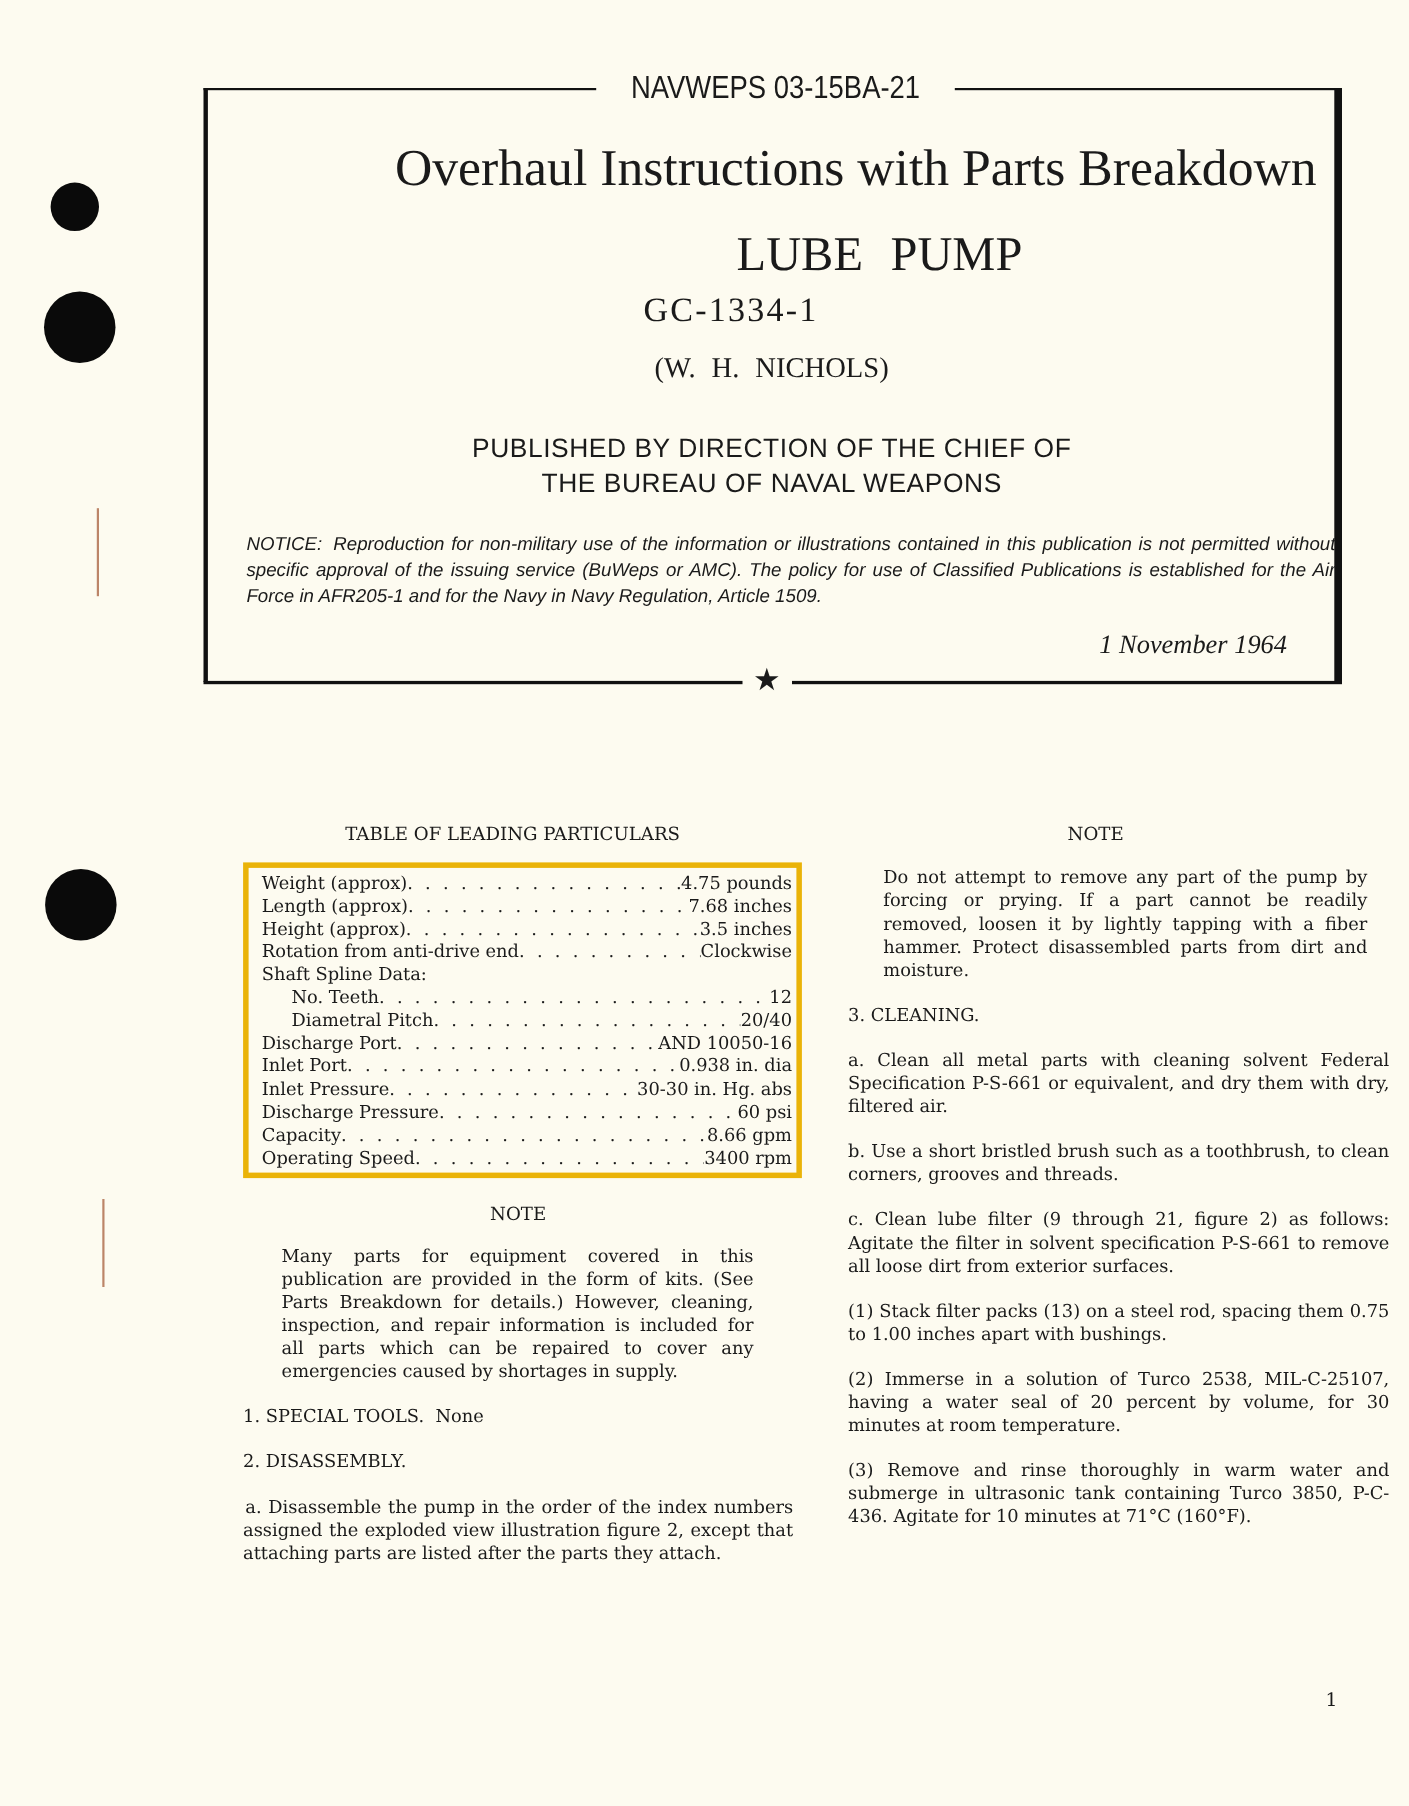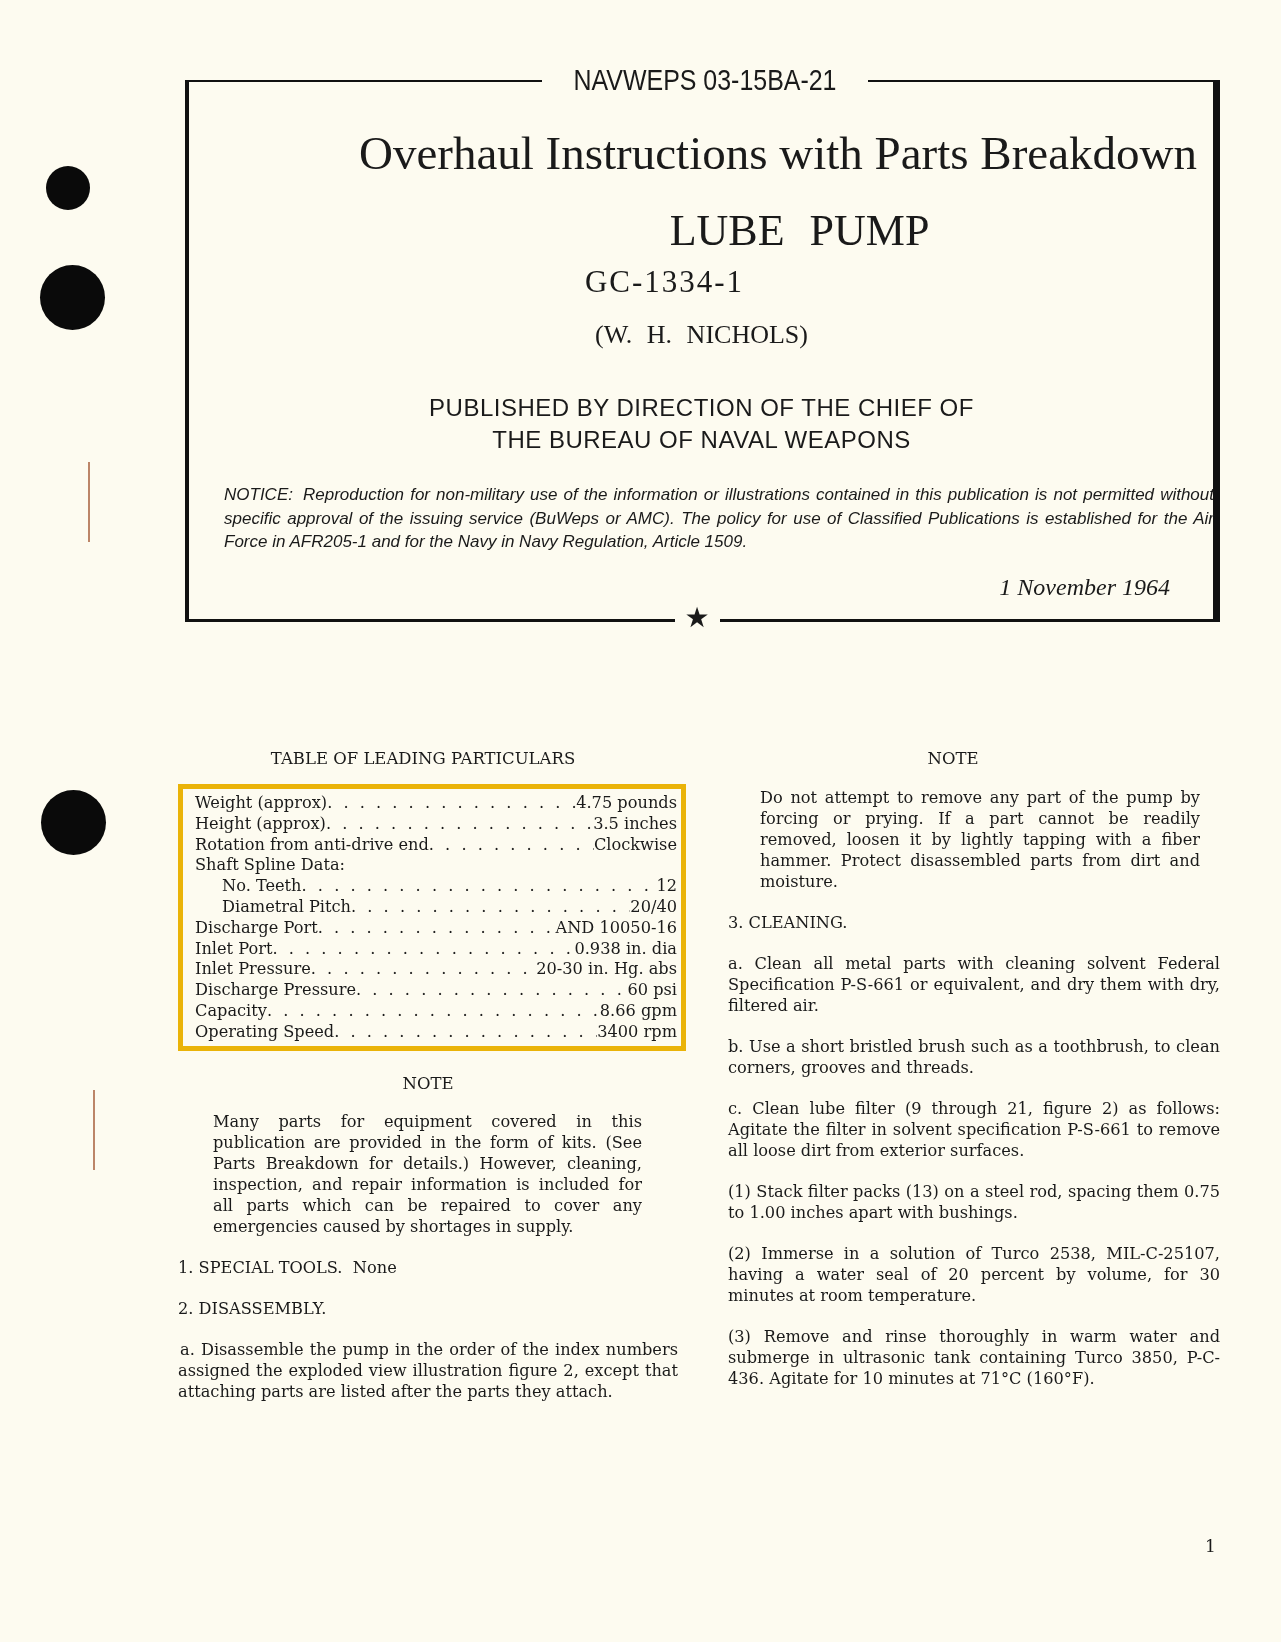--- a/index.html
+++ b/index.html
@@ -52,21 +52,21 @@
   }
   .notice .lab { margin-right:10px; }
   .date {
     position:absolute; top:574px; left:900px; width:270px; text-align:right;
     font-family:"Liberation Serif", serif; font-style:italic; font-size:24px;
   }
 
   
   .col-left { position:absolute; left:178px; top:748px; width:500px; }
   .col-right { position:absolute; left:728px; top:748px; width:492px; }
-  .txt { font-family:"DejaVu Serif", serif; font-size:16.2px; line-height:21px; }
+  .txt { font-family:"DejaVu Serif", serif; font-size:16.2px; line-height:21px;margin-left:43px; }
   .center-head { text-align:center; font-size:16.5px; }
   .table-title { text-align:center; font-size:16.5px; margin-left:-10px; }
   .particulars {
     margin-top:15px; border:5px solid #eab308; padding:4px 4px 3px 12px; width:482px;
   }
   .prow { display:flex; font-size:16.2px; line-height:20.8px; white-space:nowrap; }
   .prow .k { flex:0 0 auto; }
   .prow .dots { flex:1 1 auto; overflow:hidden; letter-spacing:3px; }
   .prow .dots::before { content:" . . . . . . . . . . . . . . . . . . . . . . . . . . . . . . . . . . . . . . . . . . ."; }
   .prow .v { flex:0 0 auto; text-align:right; }
@@ -109,20 +109,25 @@
 
 <div class="col-left txt">
   <div class="table-title">TABLE OF LEADING PARTICULARS</div>
   <div class="particulars">
     <div class="prow">
         <span class="k">Weight (approx)</span>
         <span class="dots"></span>
         <span class="v">4.75 pounds</span>
       </div>
     <div class="prow">
+        <span class="k">Length (approx)</span>
+        <span class="dots"></span>
+        <span class="v">7.68 inches</span>
+      </div>
+    <div class="prow">
         <span class="k">Height (approx)</span>
         <span class="dots"></span>
         <span class="v">3.5 inches</span>
       </div>
     <div class="prow">
         <span class="k">Rotation from anti-drive end</span>
         <span class="dots"></span>
         <span class="v">Clockwise</span>
       </div>
     <div class="prow head">
@@ -146,21 +151,21 @@
         <span class="v">AND 10050-16</span>
       </div>
     <div class="prow">
         <span class="k">Inlet Port</span>
         <span class="dots"></span>
         <span class="v">0.938 in. dia</span>
       </div>
     <div class="prow">
         <span class="k">Inlet Pressure</span>
         <span class="dots"></span>
-        <span class="v">20-30 in. Hg. abs</span>
+        <span class="v">30-30 in. Hg. abs</span>
       </div>
     <div class="prow">
         <span class="k">Discharge Pressure</span>
         <span class="dots"></span>
         <span class="v">60 psi</span>
       </div>
     <div class="prow">
         <span class="k">Capacity</span>
         <span class="dots"></span>
         <span class="v">8.66 gpm</span>

